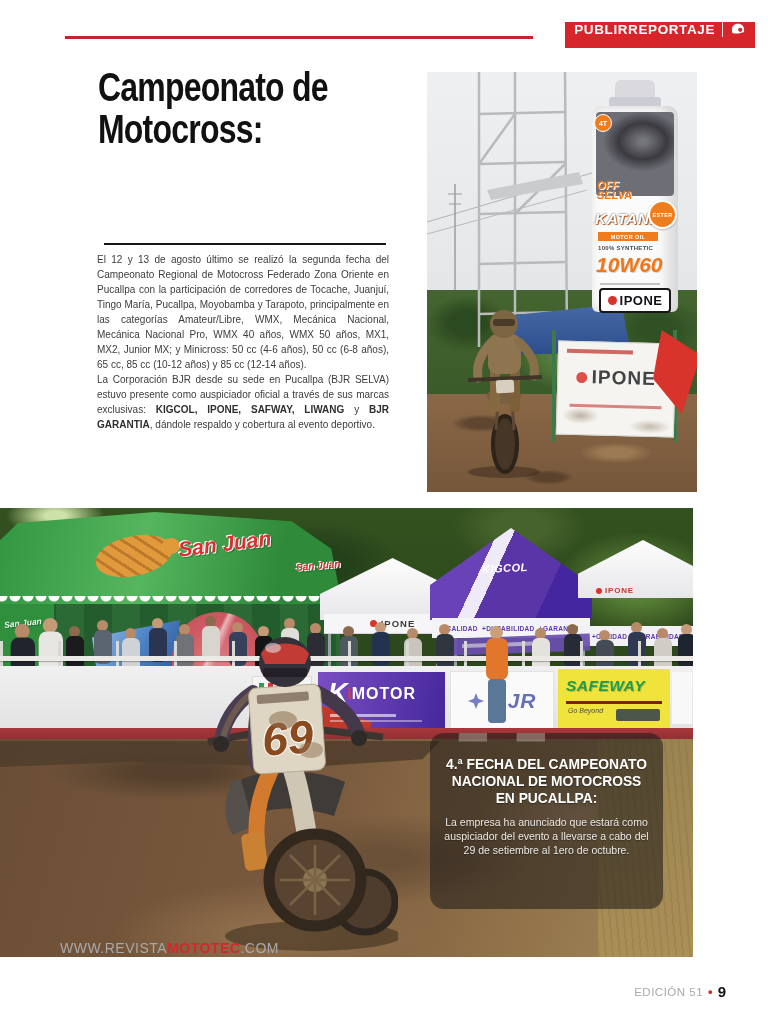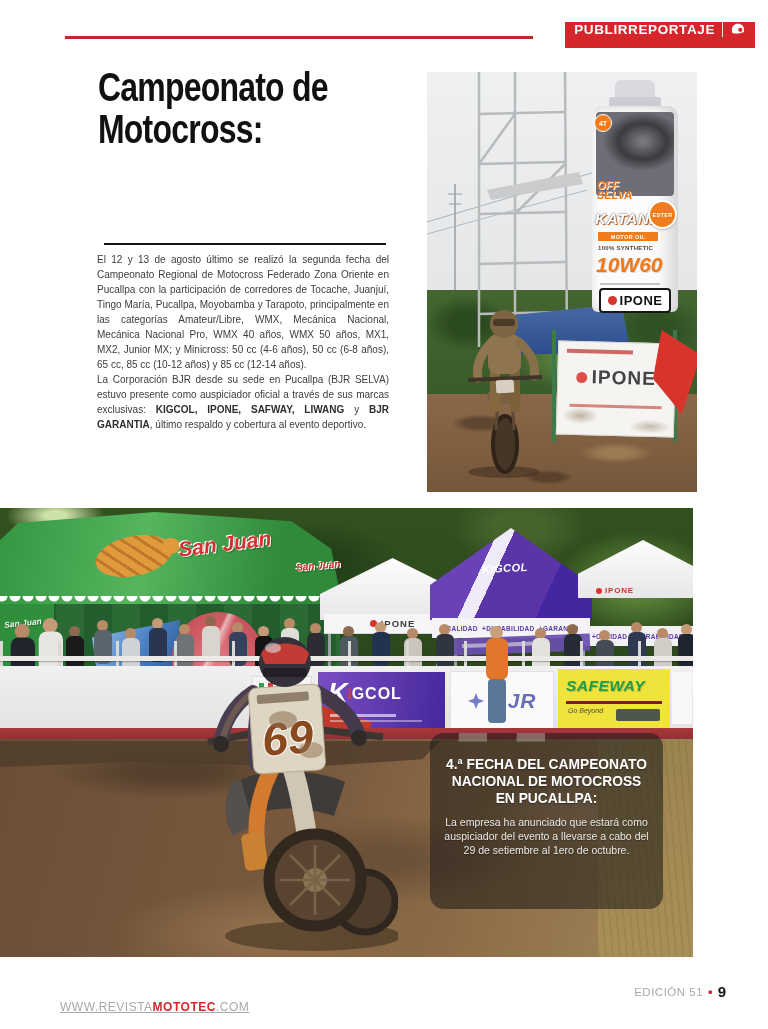--- a/index.html
+++ b/index.html
@@ -230,21 +230,21 @@
     background:rgba(32,29,26,.58); overflow:hidden; color:#fff; }
   .quote-mark { position:absolute; left:-2px; top:-96px; font-family:"DejaVu Serif", serif;
     font-size:300px; color:#d8d2c6; opacity:.38; line-height:300px; letter-spacing:-30px; }
   .quote-head { position:absolute; left:0; top:22px; width:100%; text-align:center;
     font-size:15px; font-weight:900; line-height:17px; white-space:pre-line;
     transform:scaleX(.92); letter-spacing:0; text-shadow:0 1px 1px rgba(0,0,0,.4); }
   .quote-body { position:absolute; left:14px; top:82px; width:205px; text-align:center;
     font-size:10.5px; line-height:14px; color:#eceae6; text-shadow:0 1px 1px rgba(0,0,0,.4); }
 
   
-  .footer-left { left:60px; top:1000px; font-size:12px; letter-spacing:.5px; color:#a9a9a9;text-decoration:underline; }
+  .footer-left { left:60px; top:940px; font-size:14px; letter-spacing:.5px; color:#a9a9a9; }
   .footer-left .brand { color:#d6262c; font-weight:800; }
   .footer-right { right:42px; top:983px; display:flex; align-items:center; gap:5px; }
   .footer-right .ed { font-size:11.5px; letter-spacing:.5px; color:#a9a9a9; }
   .footer-right .dot { font-size:13px; color:#d6262c; font-weight:900; }
   .footer-right .num { font-size:15px; font-weight:800; color:#111; }
 </style>
 </head>
 <body>
 
 <div class="page">
@@ -260,21 +260,21 @@
   </div>
 
   <div class="abs title-bold">
     <div class="cond">Campeonato de</div>
     <div class="cond">Motocross:</div>
   </div>
 
   <div class="abs body-rule"></div>
   <div class="abs article">
     <p>El 12 y 13 de agosto último se realizó la segunda fecha del Campeonato Regional de Motocross Federado Zona Oriente en Pucallpa con la participación de corredores de Tocache, Juanjuí, Tingo María, Pucallpa, Moyobamba y Tarapoto, principalmente en las categorías Amateur/Libre, WMX, Mecánica Nacional, Mecánica Nacional Pro, WMX 40 años, WMX 50 años, MX1, MX2, Junior MX; y Minicross: 50 cc (4-6 años), 50 cc (6-8 años), 65 cc, 85 cc (10-12 años) y 85 cc (12-14 años).</p>
-    <p><span>La Corporación BJR desde su sede en Pucallpa (BJR SELVA) estuvo presente como auspiciador oficial a través de sus marcas exclusivas: </span><span class="b">KIGCOL, IPONE, SAFWAY, LIWANG</span><span> y </span><span class="b">BJR GARANTIA</span><span>, último respaldo y cobertura al evento deportivo.</span></p>
+    <p><span>La Corporación BJR desde su sede en Pucallpa (BJR SELVA) estuvo presente como auspiciador oficial a través de sus marcas exclusivas: </span><span class="b">KIGCOL, IPONE, SAFWAY, LIWANG</span><span> y </span><span class="b">BJR GARANTIA</span><span>, dándole respaldo y cobertura al evento deportivo.</span></p>
   </div>
 
   <div class="abs photo-top">
     <div class="abs pt-sky"></div>
     <svg class="abs pt-wires" style="left:0;top:0" width="270" height="245" viewBox="0 0 270 245">
       <line x1="0" y1="150" x2="195" y2="92" stroke="#aeb2b4" stroke-width="1"></line>
       <line x1="0" y1="162" x2="160" y2="118" stroke="#b6babc" stroke-width="1"></line>
       <line x1="28" y1="112" x2="28" y2="228" stroke="#9a9ea0" stroke-width="1.5"></line>
       <line x1="21" y1="122" x2="35" y2="122" stroke="#9a9ea0" stroke-width="1"></line>
       <line x1="22" y1="132" x2="34" y2="132" stroke="#9a9ea0" stroke-width="1"></line>
@@ -500,21 +500,21 @@
       <div class="flags-banner">
         <span class="flag-it"></span>
         <span class="flag-fr"></span>
         <i></i>
       </div>
       <div class="kigcol-banner">
         <div class="wedge"></div>
         <div class="kb-row">
           <span class="kb-k">K</span>
           <span class="kb-i">i</span>
-          <span class="kb-rest">GCOL</span>
+          <span class="kb-rest">MOTOR</span>
         </div>
         <div class="l1"></div>
         <div class="l2"></div>
       </div>
       <div class="bjr-banner">
         <svg class="bjr-star" viewBox="0 0 20 20">
           <path d="M10 1 L12.5 7.5 L19 10 L12.5 12.5 L10 19 L7.5 12.5 L1 10 L7.5 7.5 Z" fill="#4a55b5"></path>
         </svg>
         <span class="bjr-word">BJR</span>
       </div>

